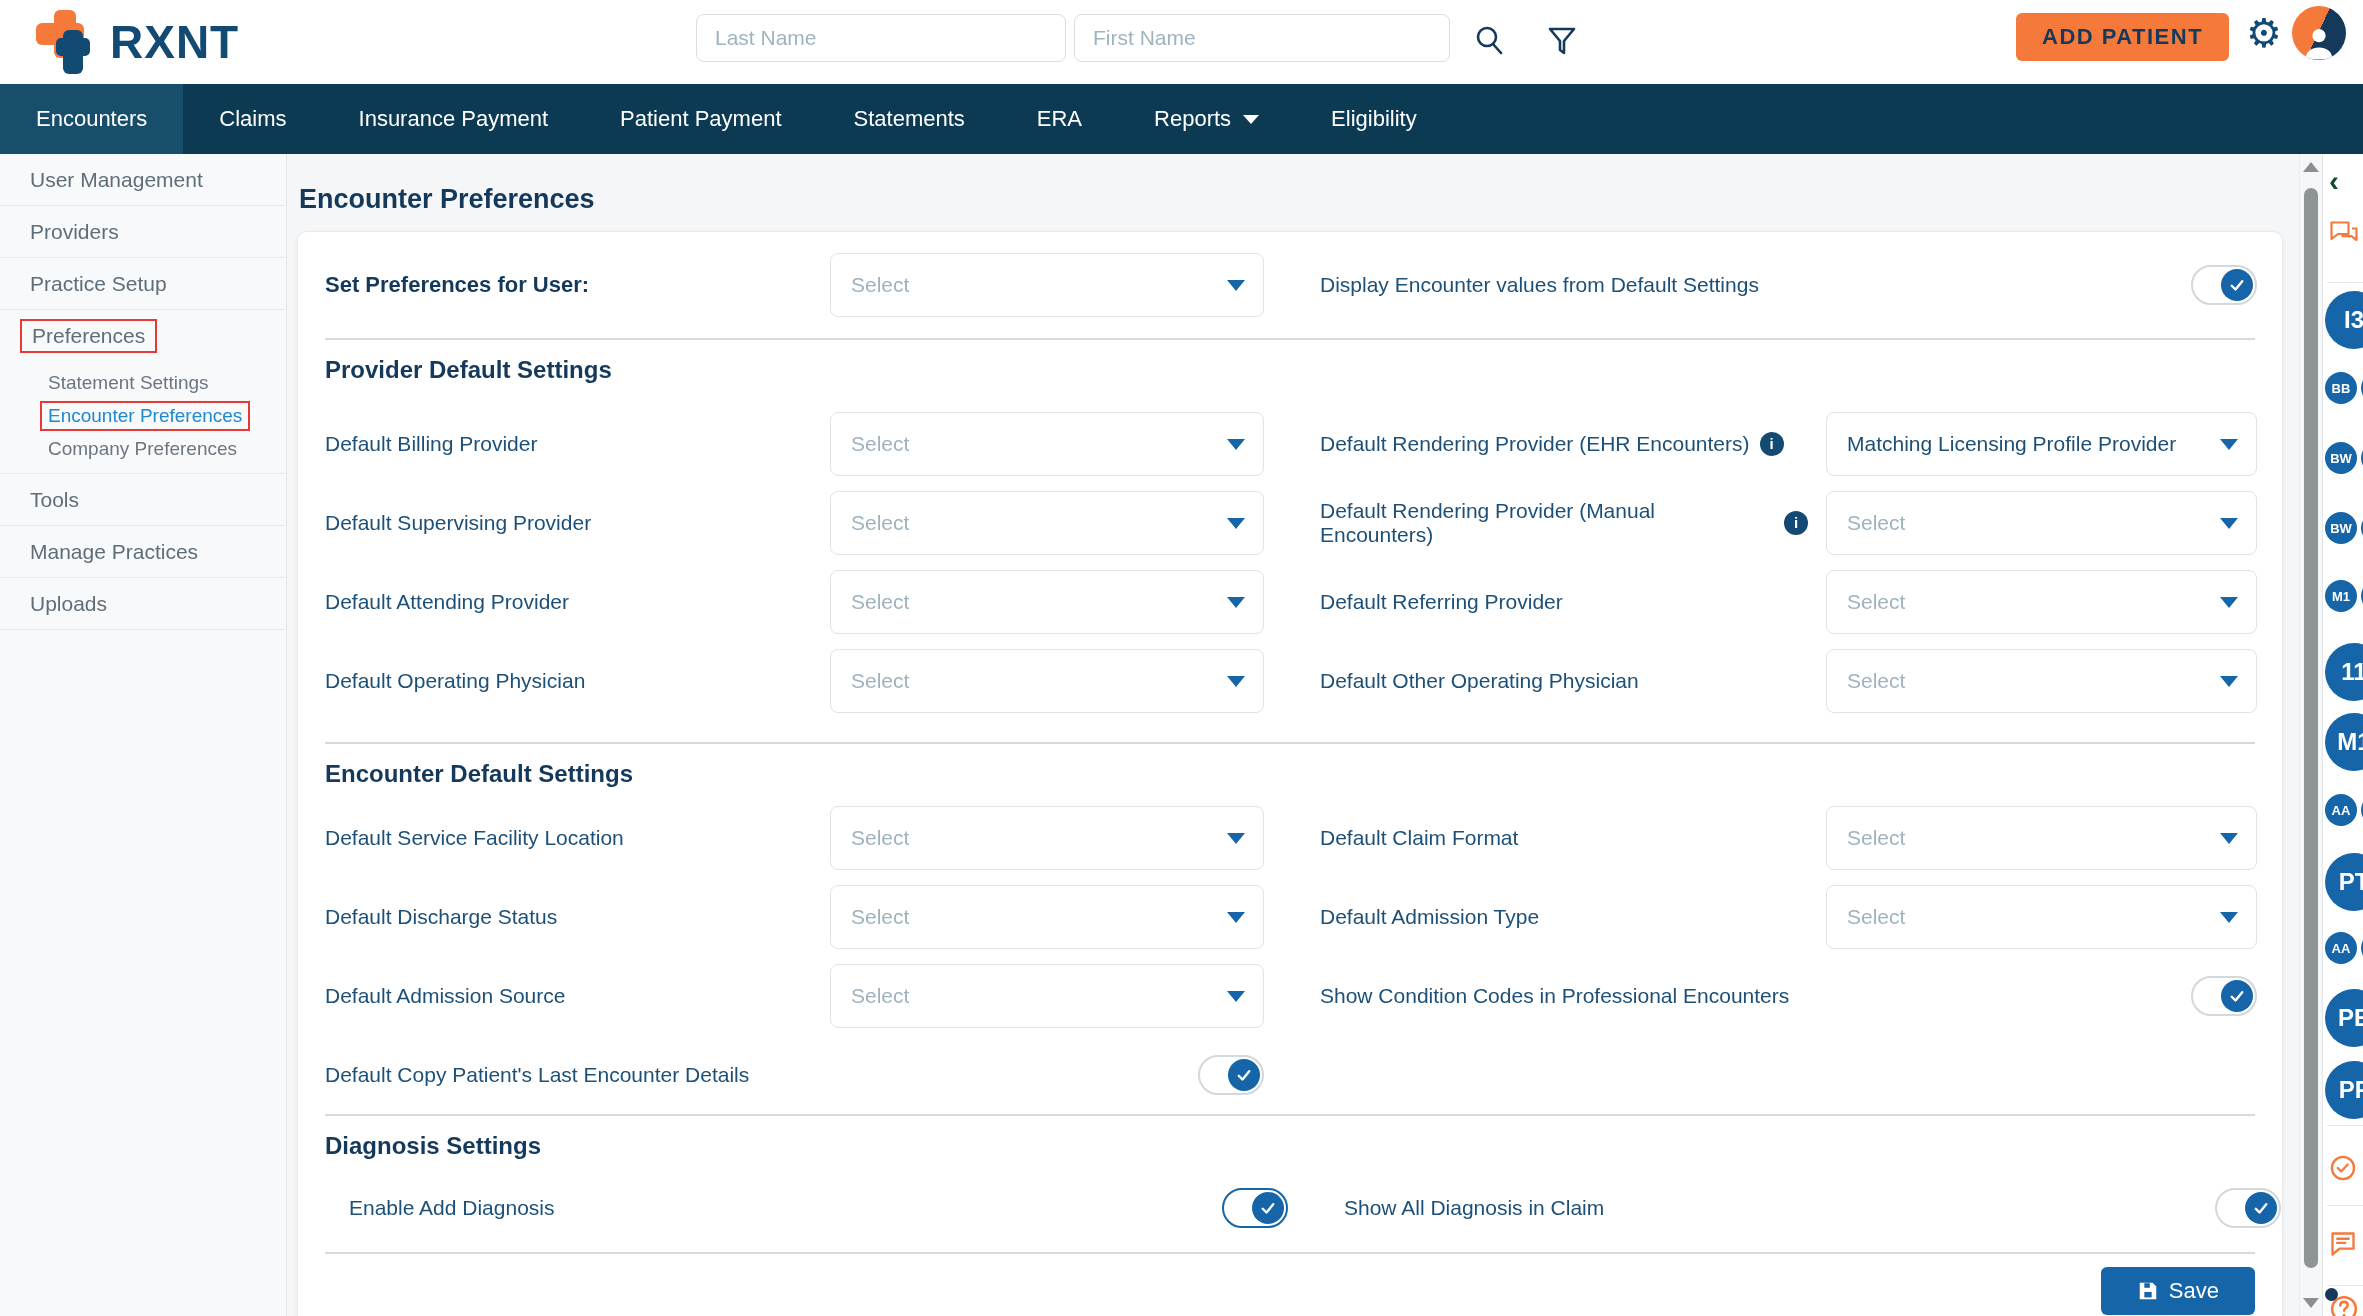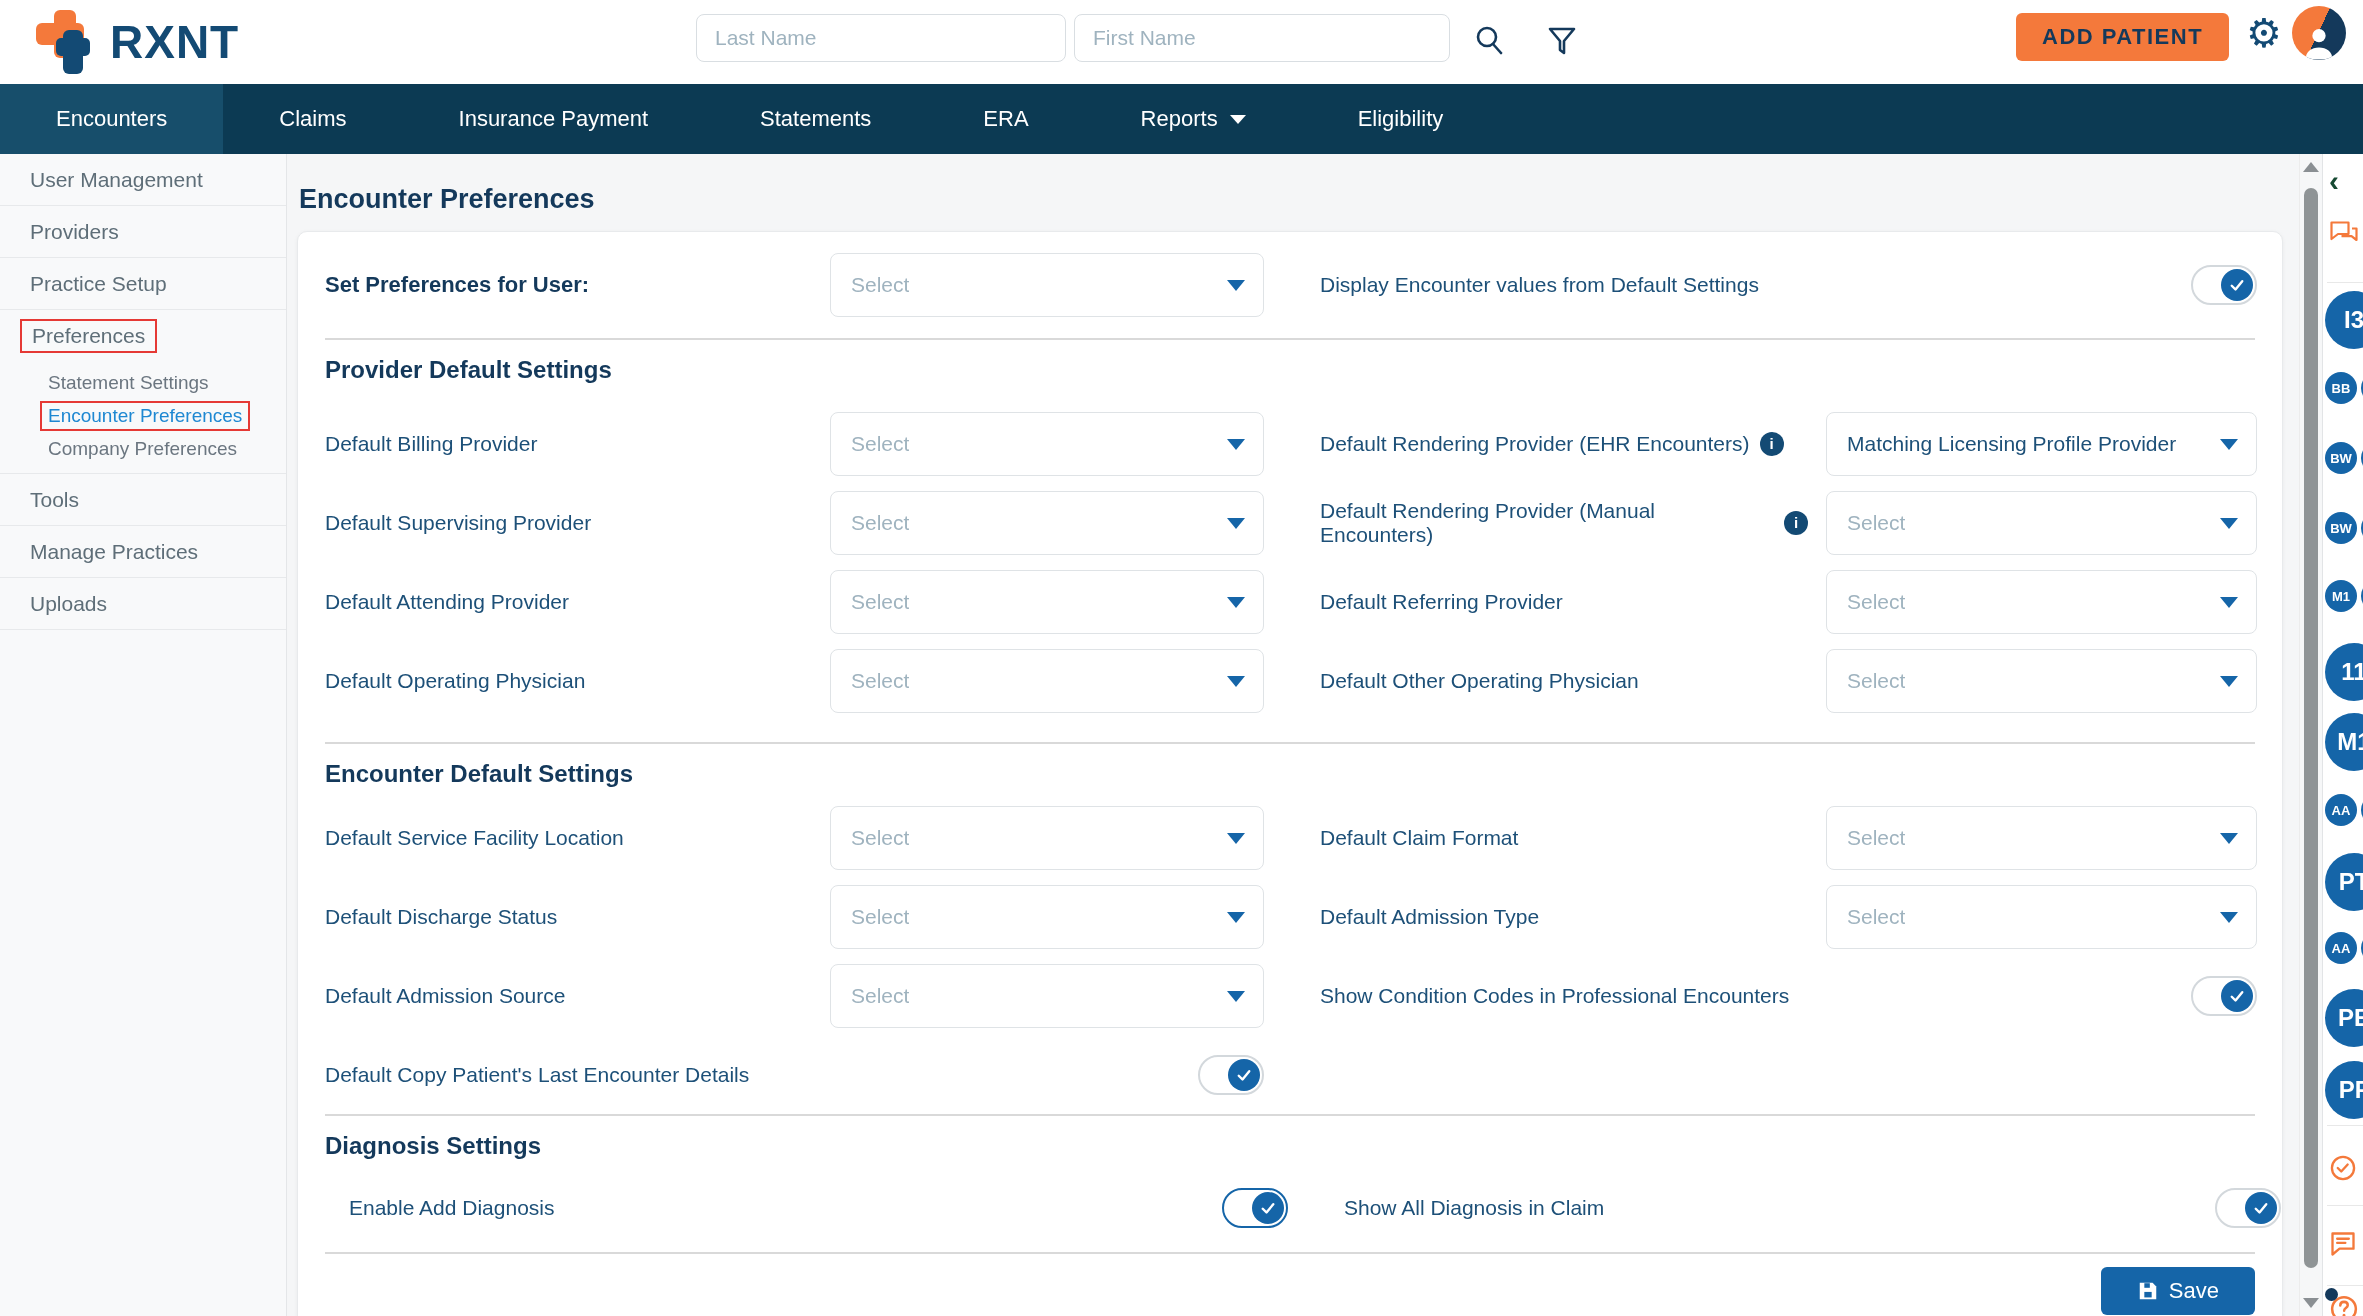--- a/index.html
+++ b/index.html
@@ -34,21 +34,21 @@
   .add-patient { position:absolute; left:2016px; top:13px; height:48px; padding:0 26px;
     background:#F4793B; border:none; border-radius:6px; color:#14395B; font-weight:bold;
     font-size:22px; letter-spacing:1.5px; cursor:pointer; font-family:"Liberation Sans",sans-serif; }
   .gear { position:absolute; left:2240px; top:12px; font-size:40px; color:#134A74; background:none; border:none; cursor:pointer; line-height:1; }
   .hdr-avatar { position:absolute; left:2292px; top:6px; width:54px; height:54px; border-radius:50%;
     background:linear-gradient(115deg,#F4793B 49%,#14395B 49%);
     display:flex; align-items:flex-end; justify-content:center; overflow:hidden; cursor:pointer; }
 
   
   .nav { height:70px; background:#0C3A53; display:flex; align-items:stretch; }
-  .nav-tab { display:flex; align-items:center; padding:0 56px; color:#FFFFFF; font-size:22px; cursor:pointer; }
+  .nav-tab { display:flex; align-items:center; padding:0 36px; color:#FFFFFF; font-size:22px; cursor:pointer; }
   .nav-tab.active { background:#174E6B; }
   .nav-caret { width:0; height:0; border-left:8px solid transparent; border-right:8px solid transparent;
     border-top:9px solid #fff; margin-left:12px; }
 
   
   .shell { display:flex; height:1162px; }
 
   
   .sidebar { width:287px; background:#F8F9FA; border-right:1px solid #E4E6E8; }
   .sb-item { display:flex; align-items:center; height:52px; padding-left:30px; font-size:21px;
@@ -160,20 +160,23 @@
 
 <div class="nav">
   <div class="nav-tab active">
       <span>Encounters</span>
     </div>
   <div class="nav-tab">
       <span>Claims</span>
     </div>
   <div class="nav-tab">
       <span>Insurance Payment</span>
+    </div>
+  <div class="nav-tab">
+      <span>Patient Payment</span>
     </div>
   <div class="nav-tab">
       <span>Statements</span>
     </div>
   <div class="nav-tab">
       <span>ERA</span>
     </div>
   <div class="nav-tab">
       <span>Reports</span>
       <span class="nav-caret"></span>

